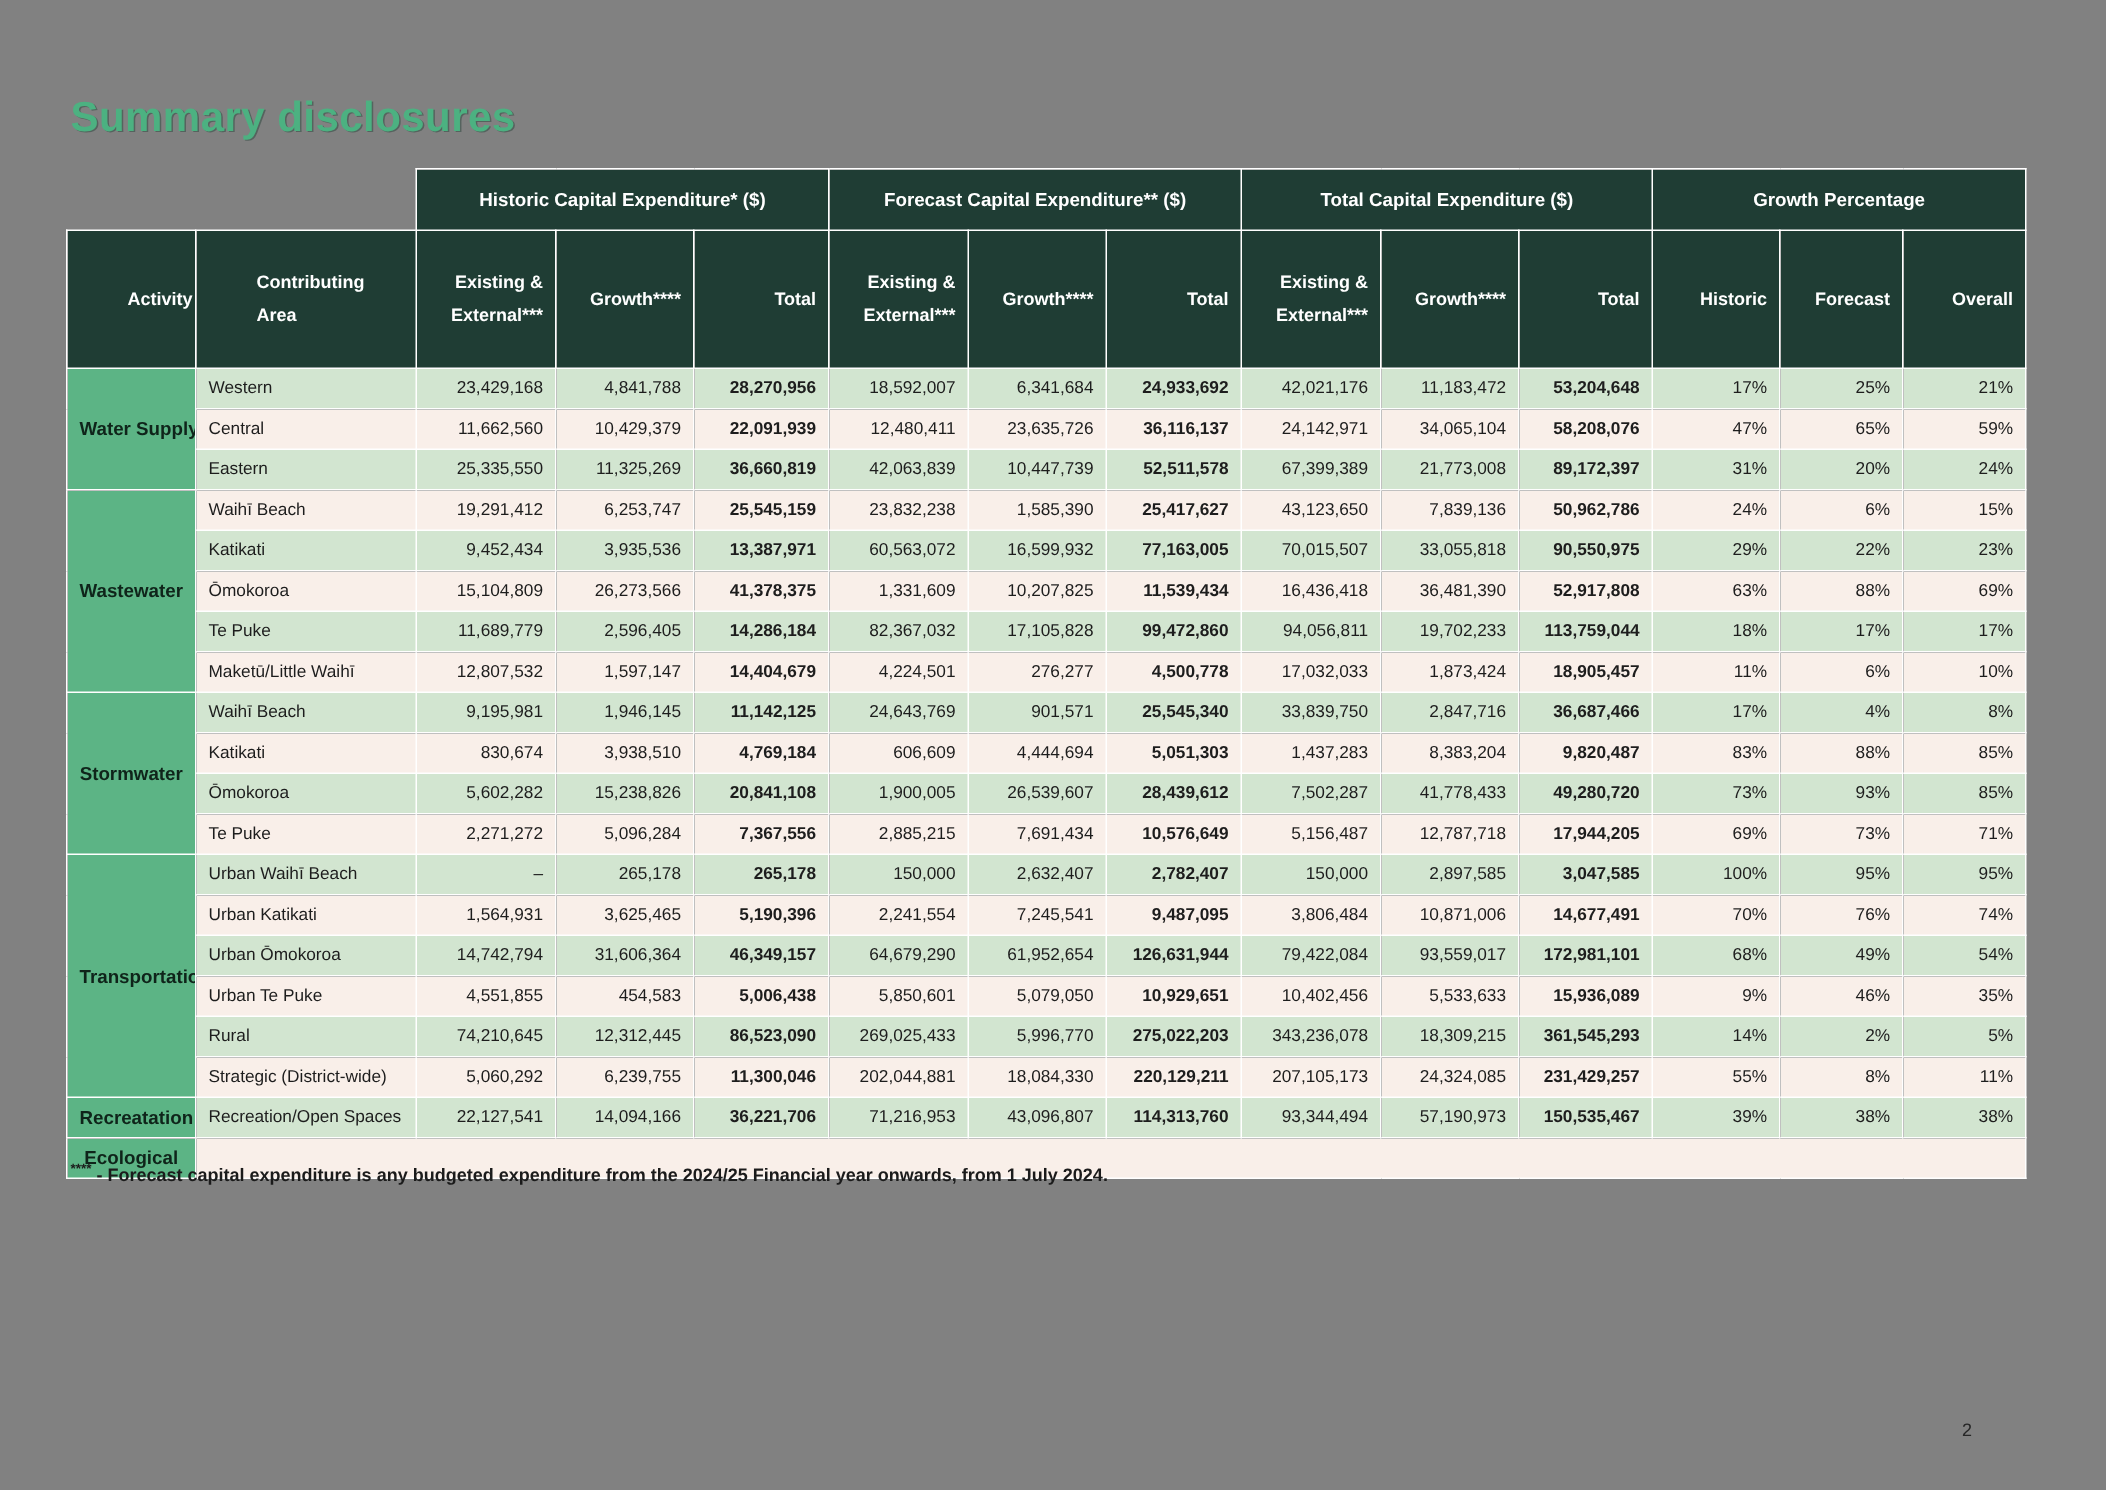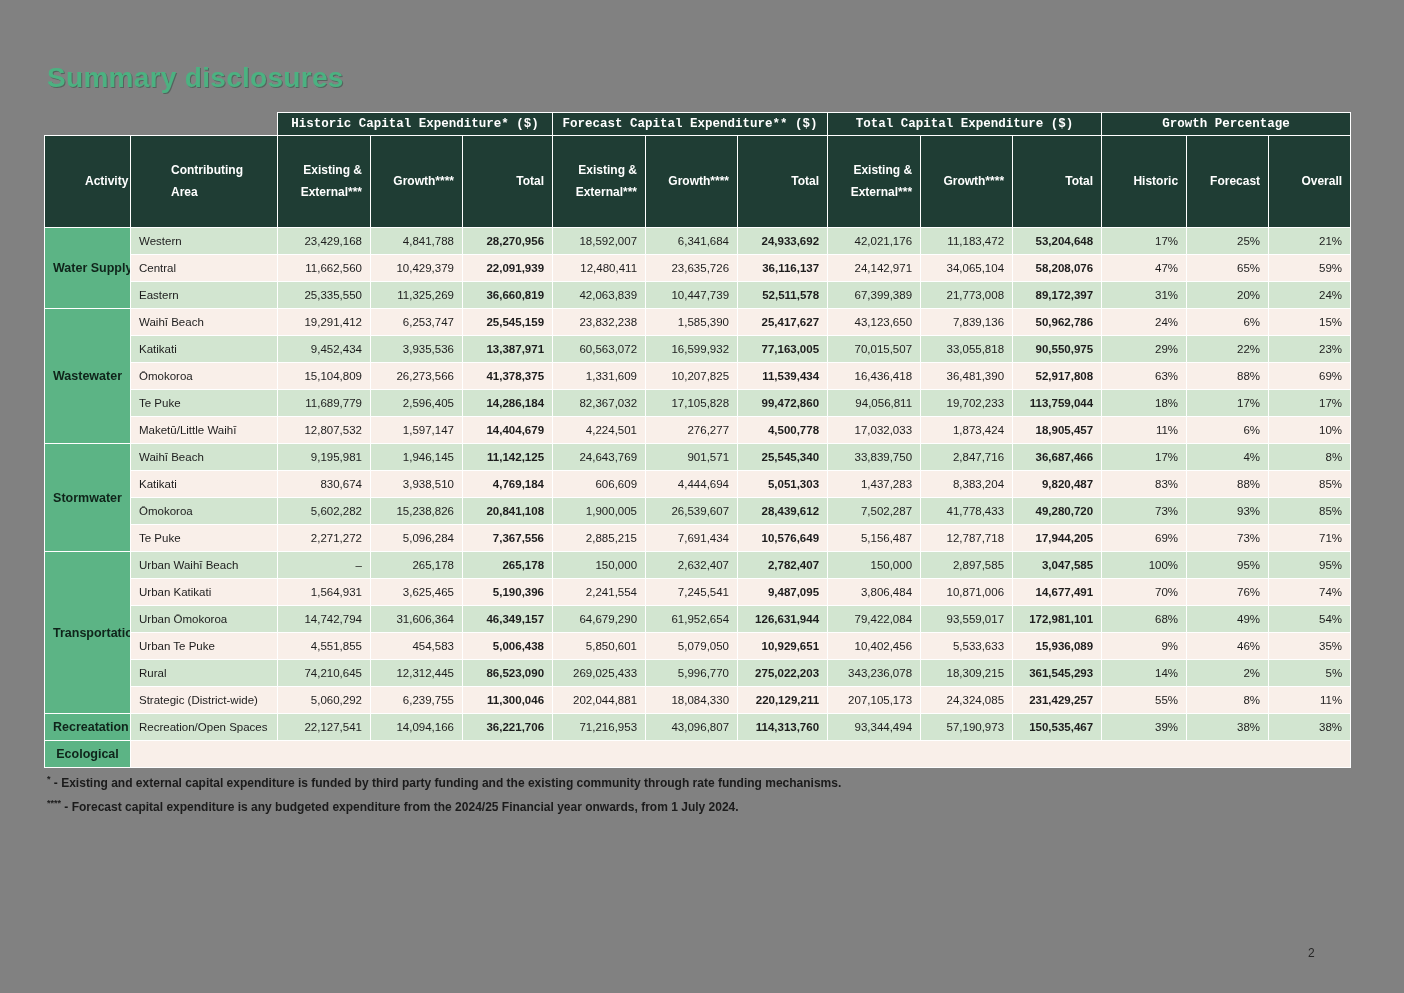--- a/index.html
+++ b/index.html
@@ -27,21 +27,21 @@
   table.summary th, table.summary td {
     border:1.5px solid #ffffff;
     padding:0 8px;
     overflow:hidden;
     white-space:nowrap;
     box-sizing:border-box;
   }
   tr.group-header th {
     background:#1f3d34; color:#ffffff;
     font-size:12.5px; font-weight:bold;
-    text-align:center; height:23px;font-family:Liberation Mono, monospace;
+    text-align:center; height:41px;
   }
   tr.group-header th.spacer {
     background:transparent; border:none;
   }
   tr.col-header th {
     background:#1f3d34; color:#ffffff;
     font-size:12px; font-weight:bold;
     height:92px; vertical-align:middle;
     text-align:right; white-space:normal;
     line-height:1.8;
@@ -412,19 +412,18 @@
           <td class="data num">38%</td>
         </tr>
         <tr class="row-odd">
           <td class="activity">Ecological</td>
           <td class="data" colspan="13"></td>
         </tr>
       </tbody>
   </table>
 
   <div class="footnotes">
-      <div class="footnote"><sup>*</sup> <span>- Existing and external capital expenditure is funded by third party funding and the existing community through rate funding mechanisms.</span></div>
       <div class="footnote"><sup>****</sup> <span>- Forecast capital expenditure is any budgeted expenditure from the 2024/25 Financial year onwards, from 1 July 2024.</span></div>
     </div>
 
   <div class="page-number">2</div>
 
 </div>
 
 </body></html>

